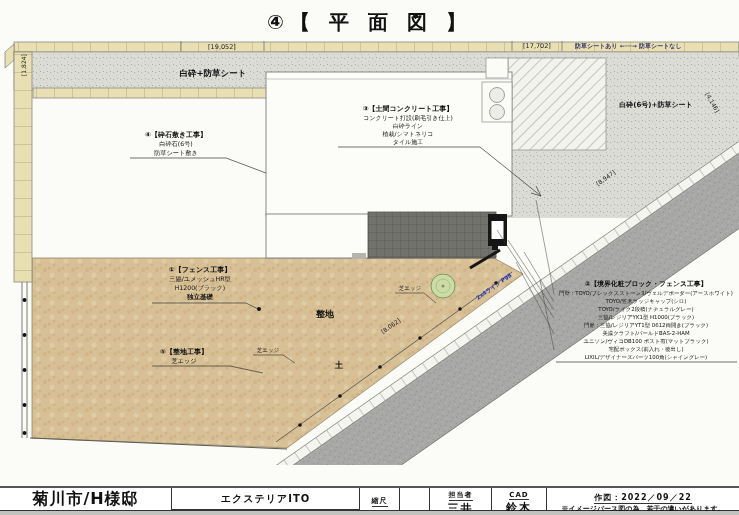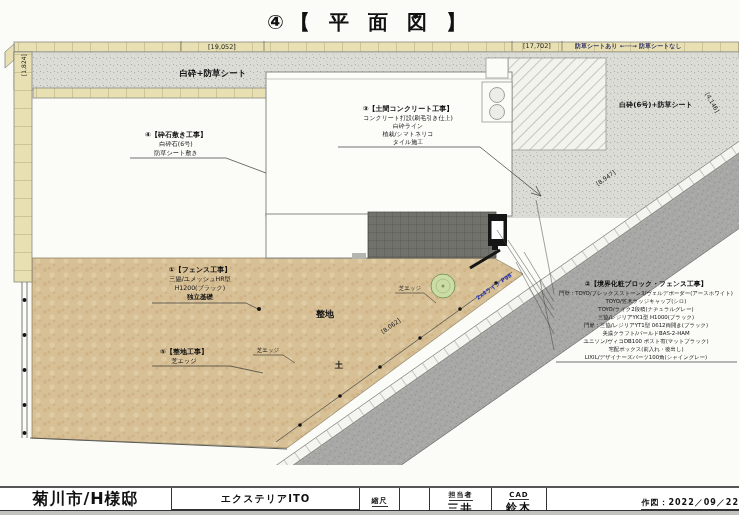--- a/index.html
+++ b/index.html
@@ -20,21 +20,21 @@
   .tb-company .row{width:100%;flex:1;display:flex;align-items:center;justify-content:center;
       font-size:10px;font-weight:bold;letter-spacing:1px;}
   .tb-company .row:first-child{border-bottom:1px solid #333;box-sizing:border-box;}
   .tb-col{display:flex;flex-direction:column;}
   .tb-col .lab{flex:1;display:flex;align-items:center;justify-content:center;
       font-size:7px;font-weight:bold;border-bottom:1px solid #333;box-sizing:border-box;
       letter-spacing:1px;margin-top:8px;}
   .tb-col .val{flex:1.4;display:flex;align-items:center;justify-content:center;
       font-size:11px;font-weight:bold;letter-spacing:2px;font-family:Liberation Mono, monospace;}
   .w40{width:40px}.w30{width:30px}.w62{width:62px}.w55{width:55px}
-  .tb-right{flex:1;border-right:none;align-items:flex-end;}
+  .tb-right{flex:1;border-right:none;}
   .tb-right .lab{font-size:8px;justify-content:center;letter-spacing:1px;}
   .tb-right .val{font-size:7px;font-weight:bold;letter-spacing:0;}
   .graybar{position:absolute;left:0;top:511px;width:739px;height:4px;z-index:6;
       background:#c2c2be;border-bottom:1px solid #8d8d89;}
 </style>
 </head>
 <body>
 
 <div class="page">
 
@@ -253,17 +253,18 @@
     <div class="tb-cell tb-col w62">
       <div class="lab">担当者</div>
       <div class="val">三井</div>
     </div>
     <div class="tb-cell tb-col w55">
       <div class="lab">CAD</div>
       <div class="val">鈴木</div>
     </div>
     <div class="tb-cell tb-col tb-right">
       <div class="lab">作図：2022／09／22</div>
+      <div class="val">※イメージパース図の為、若干の違いがあります。</div>
     </div>
   </div>
   <div class="graybar"></div>
 
 </div>
 
 </body></html>

